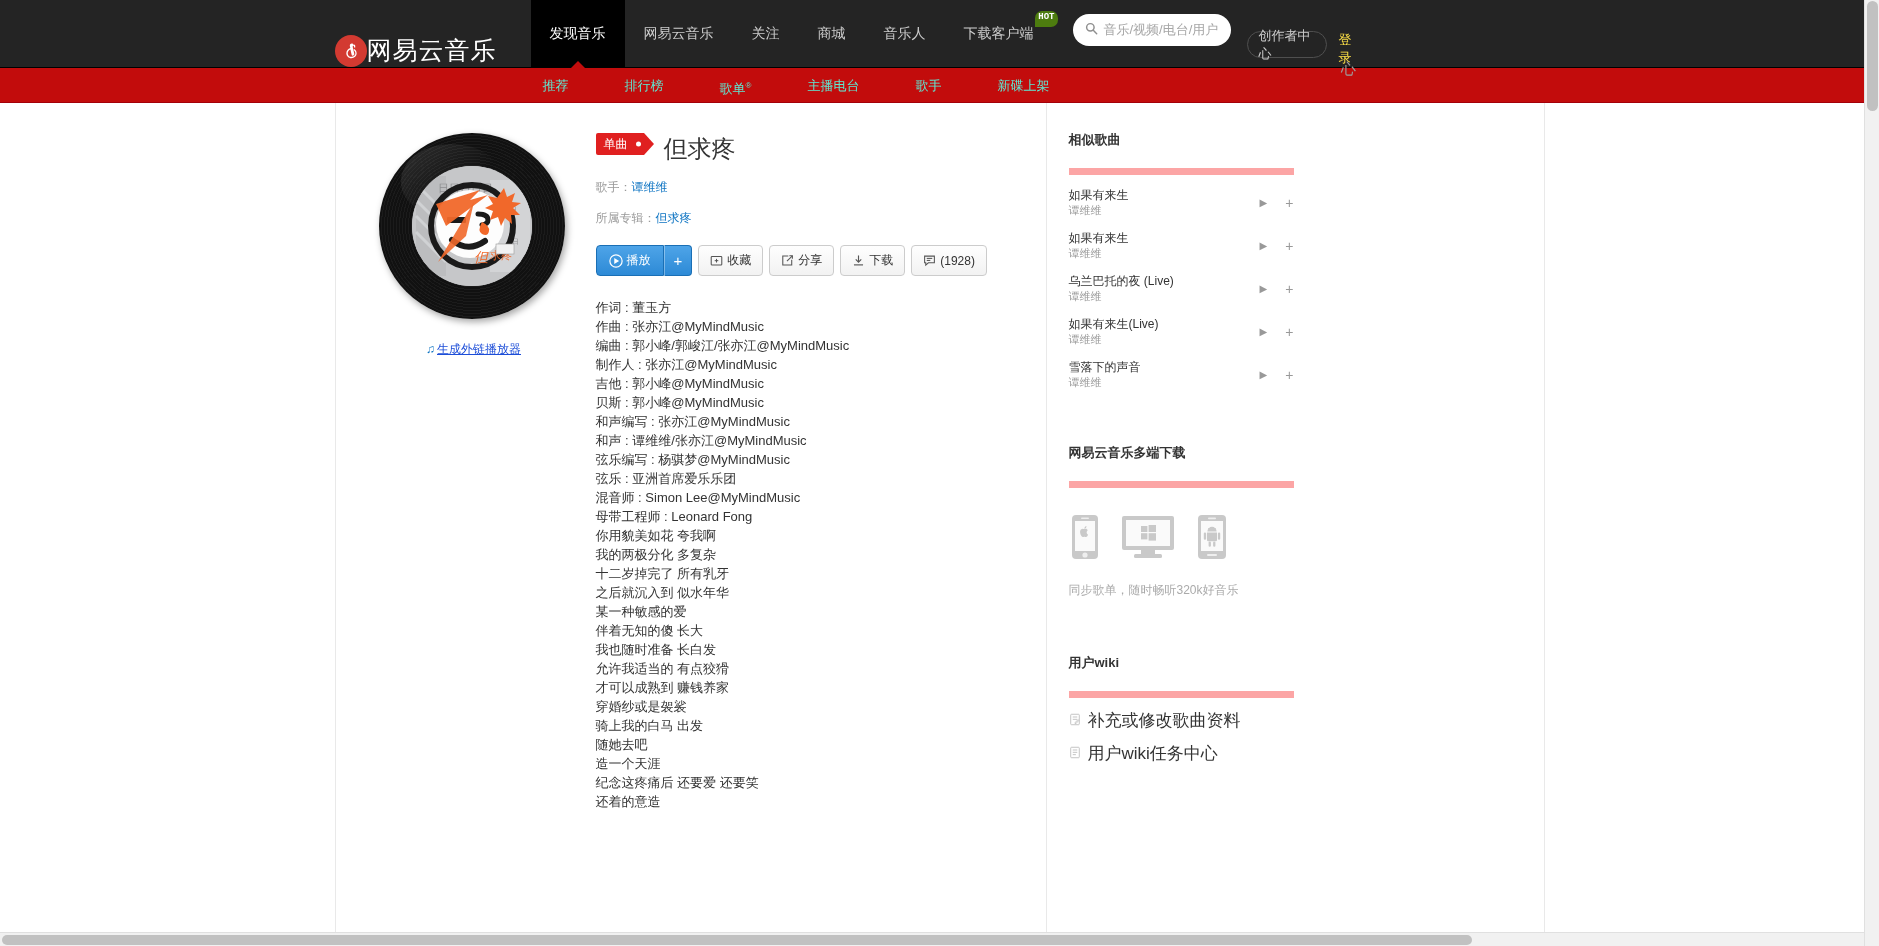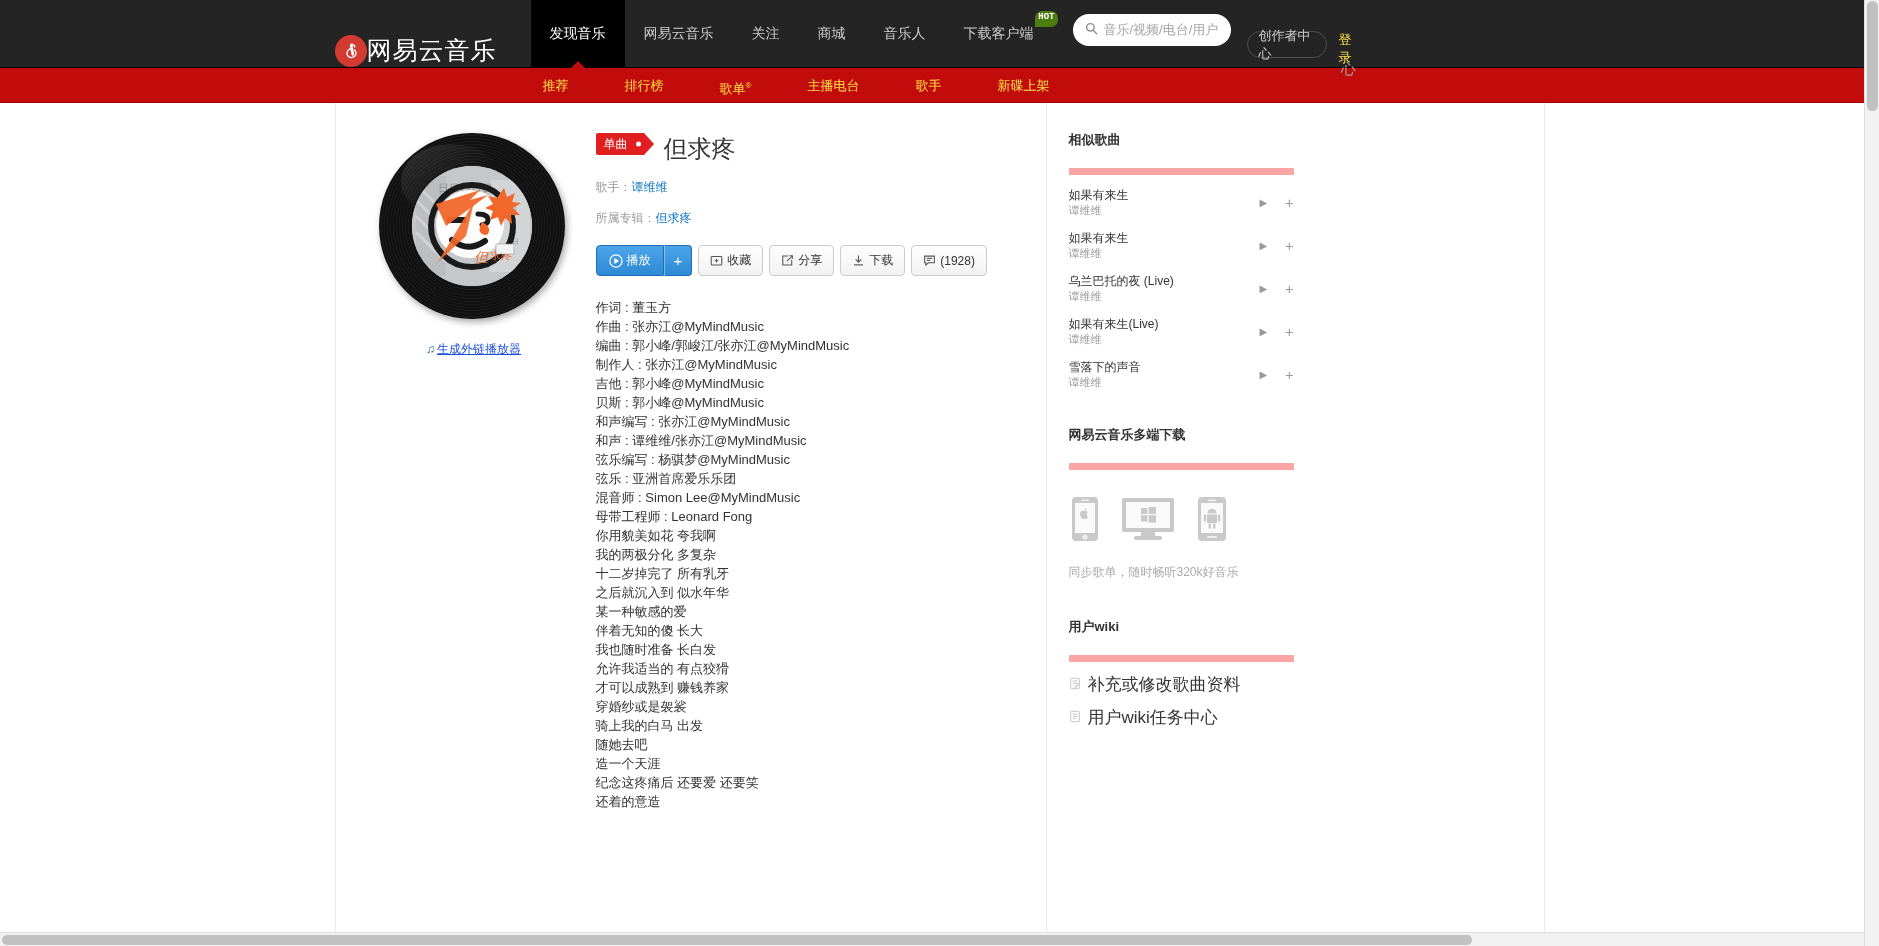--- a/index.html
+++ b/index.html
@@ -133,21 +133,21 @@
     height: 35px;
     background: #c20c0c;
     border-bottom: 1px solid #a3000a;
   }
   .subnav-inner {
     width: 1210px; margin: 0 auto;
     display: flex; align-items: center;
     padding-left: 180px;
   }
   .subnav-item {
-    color: #fde047;
+    color: #5eead4;
     font-size: 13px;
     padding: 0 28px;
     height: 35px;
     line-height: 35px;
     position: relative;
     cursor: pointer;
   }
   .subnav-item sup { font-size: 8px; vertical-align: super; }
 
   
@@ -310,21 +310,21 @@
     background: #fff;
   }
   .side-title {
     font-size: 13px;
     font-weight: bold;
     color: #333;
     padding-bottom: 19px;
     border-bottom: 7px solid #fca5a5;
     margin: 0 0 6px 0;
   }
-  .side-title.spaced { margin-top: 30px; }
+  .side-title.spaced { margin-top: 48px; }
   .simsong {
     display: flex;
     align-items: center;
     padding: 7px 0;
     font-size: 12px;
   }
   .simsong-texts { flex: 1; min-width: 0; }
   .simsong-name { color: #333; line-height: 15px; }
   .simsong-artist { color: #999; font-size: 11px; line-height: 14px; }
   .simsong-acts { display: flex; align-items: center; gap: 18px; padding-left: 8px; }

